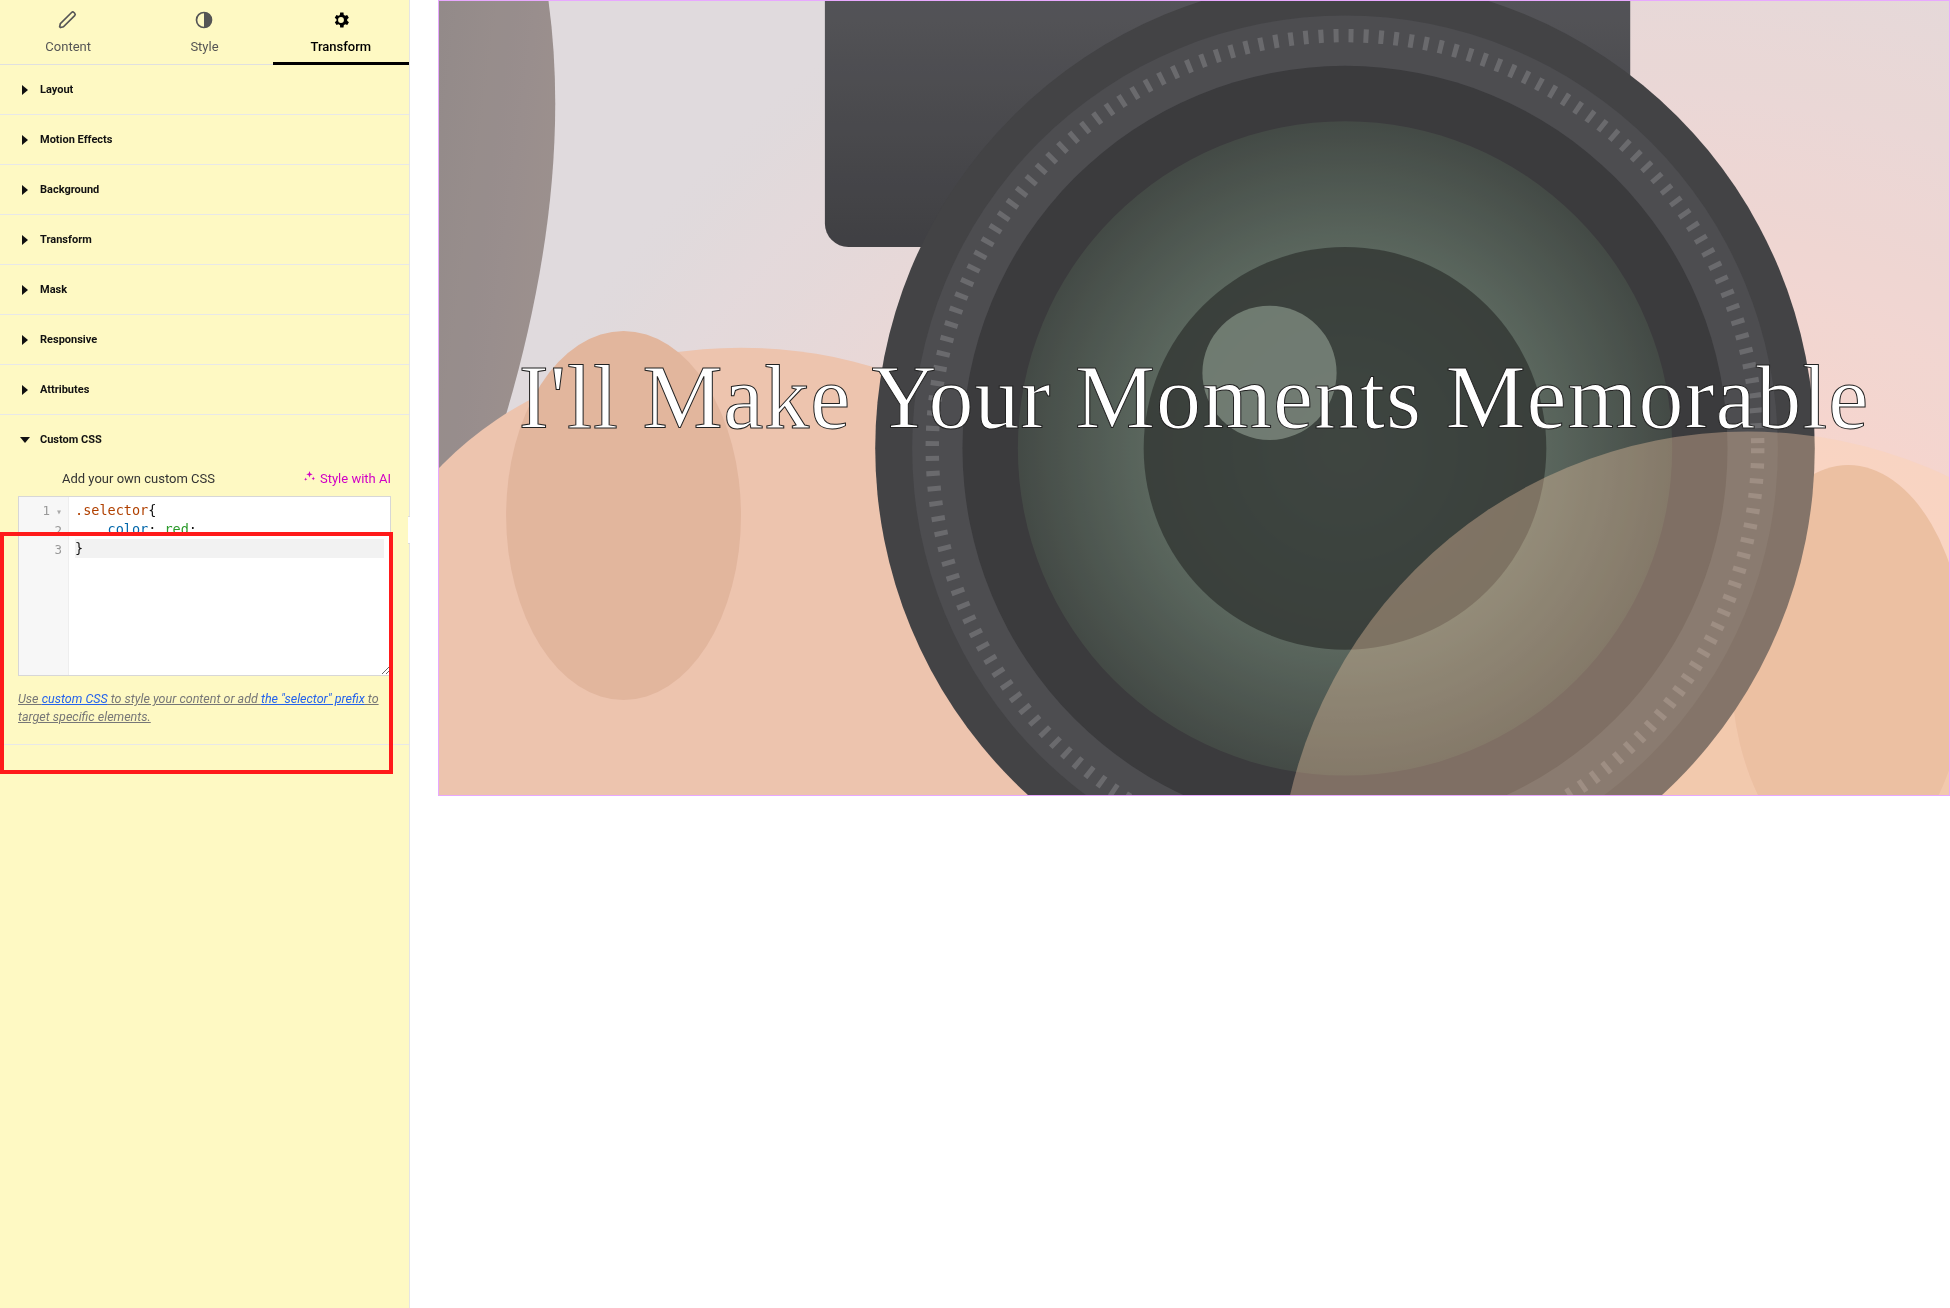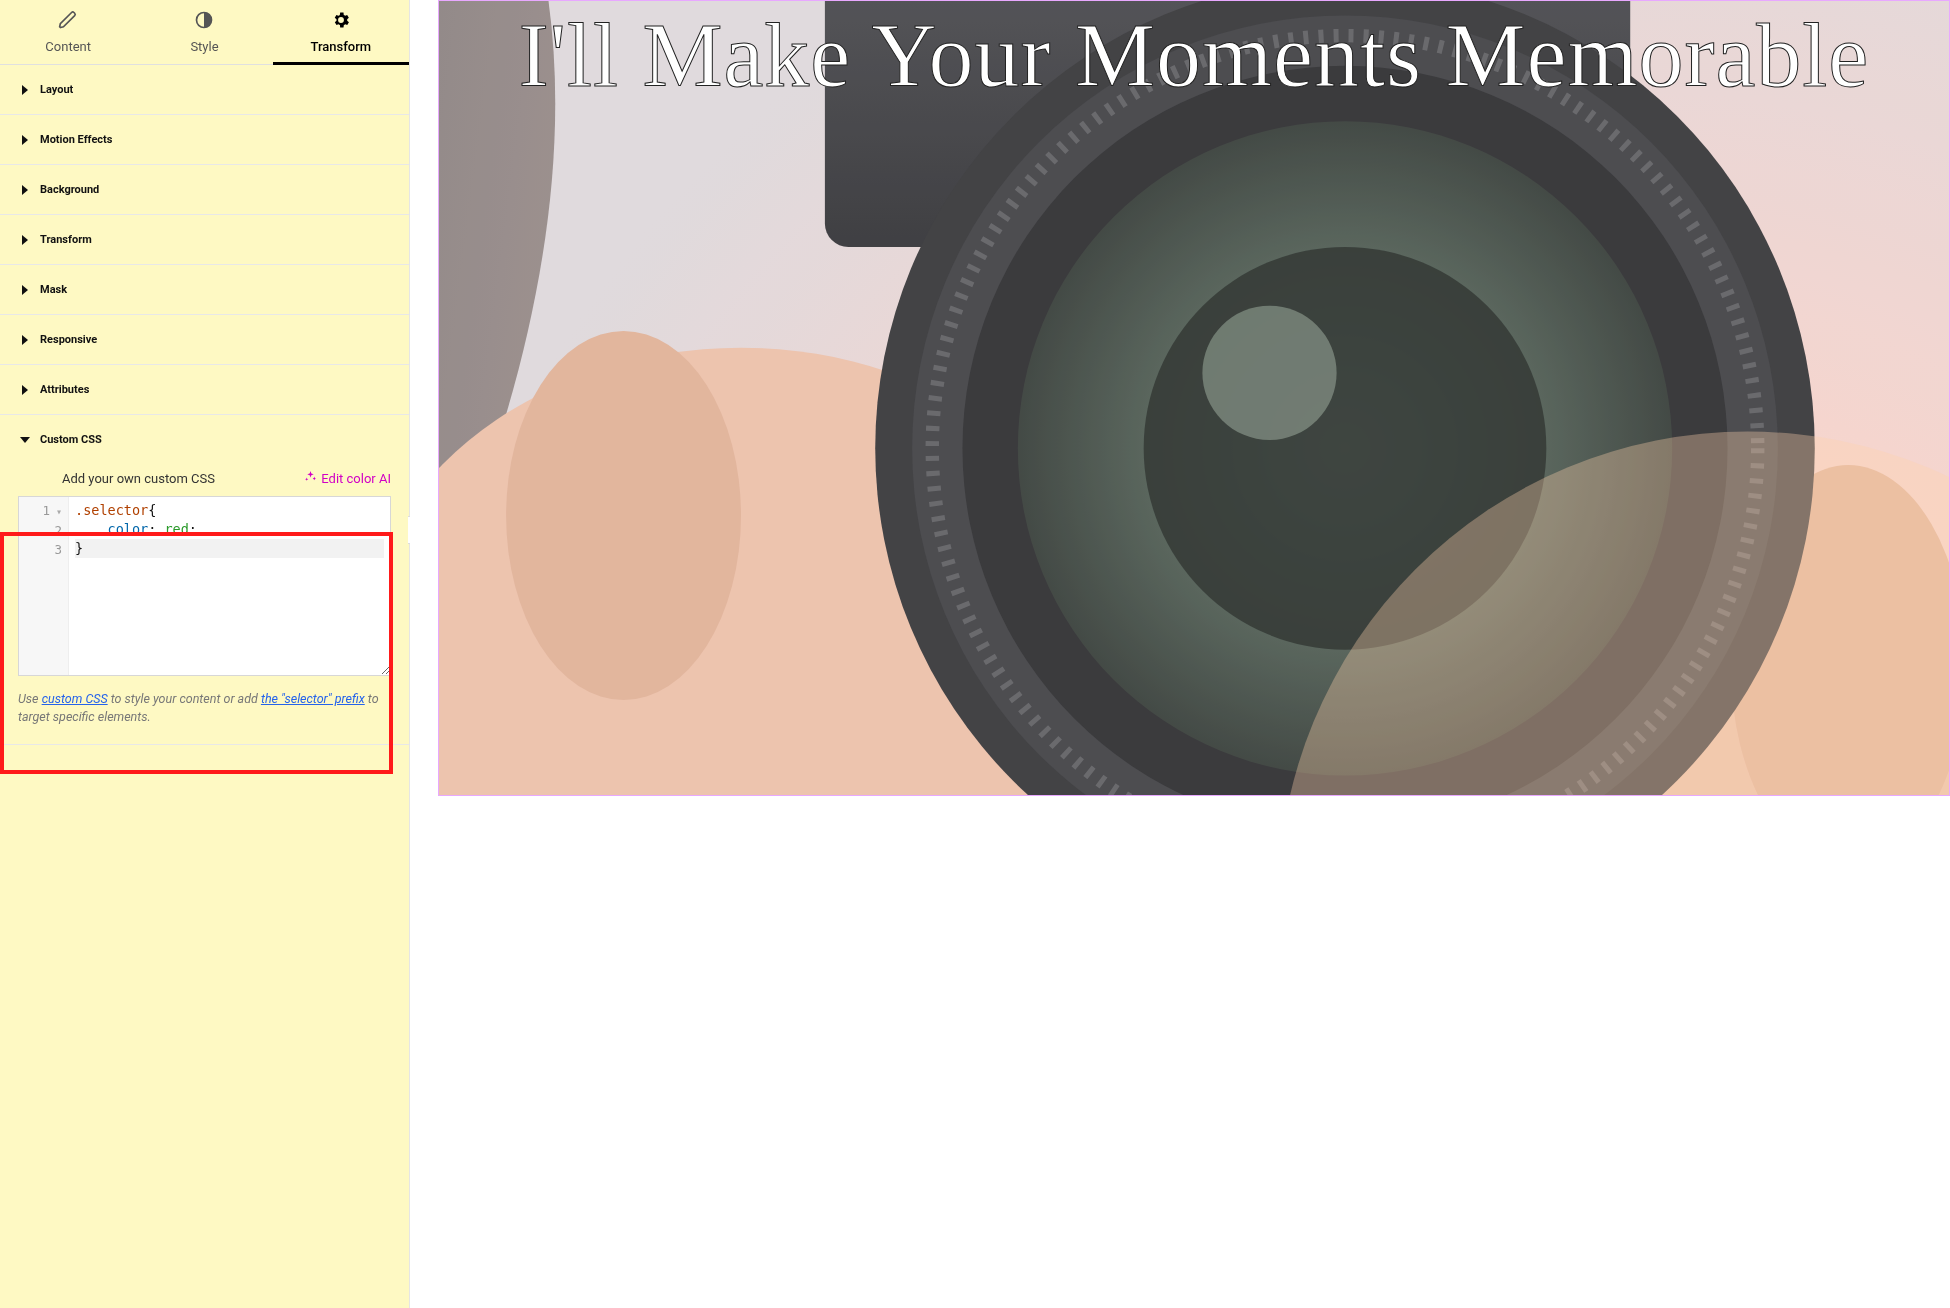--- a/index.html
+++ b/index.html
@@ -23,31 +23,31 @@
   .edit-ai svg { width: 13px; height: 13px; }
   .code-editor { border: 1px solid #d7d7d7; background: #fff; height: 180px; font-family: Menlo, Consolas, monospace; font-size: 13.5px; display: flex; position: relative; resize: both; overflow: hidden; }
   .gutter { width: 50px; background: #f7f7f7; border-right: 1px solid #eee; text-align: right; padding: 4px 6px; color: #999; line-height: 19px; font-size: 12.5px; }
   .gutter .ln { display: block; }
   .gutter .ln.fold::after { content: " ▾"; color: #aaa; font-size: 10px; }
   .code { padding: 4px 6px; line-height: 19px; white-space: pre; flex: 1; }
   .code .sel { color: #b04000; }
   .code .prop { color: #0066aa; }
   .code .val { color: #2b9a2b; }
   .code .row3 { display: inline-block; width: 100%; background: #f2f2f2; }
-  .help-text { font-size: 12.5px; font-style: italic; color: #777; margin-top: 14px; line-height: 1.45; }
+  .help-text { font-size: 12.5px; font-style: italic; color: #777; margin-top: 14px; line-height: 1.45; text-decoration: underline; }
   .help-text a { color: #2563eb; }
   .highlight-box { position: absolute; border: 4px solid #ff1a1a; pointer-events: none; left: 0; right: 16px; top: 532px; height: 242px; }
   .collapse-handle { position: absolute; right: -13px; top: 516px; width: 14px; height: 28px; border: 1px solid #ddd; border-left: none; border-radius: 0 6px 6px 0; background: #fff; display: flex; align-items: center; justify-content: center; cursor: pointer; }
   .collapse-handle svg { width: 8px; height: 8px; }
   
   .canvas { flex: 1; padding: 0 0 0 28px; background: #fff; position: relative; overflow: hidden; }
   .hero { position: relative; margin: 0; height: 796px; width: 100%; border: 1px solid #e8a8ff; overflow: hidden; }
   .hero-bg { position: absolute; inset: 0; }
   .hero-bg svg { width: 100%; height: 100%; display: block; }
-  .hero-text { position: absolute; inset: 0; display: flex; align-items: flex-start; justify-content: center; }
+  .hero-text { position: absolute; inset: 0; display: flex; align-items: center; justify-content: center; }
   .hero-text h1 { font-family: "Times New Roman", Georgia, serif; font-weight: 400; font-size: 90px; line-height: 1.22; text-align: center; color: #fff; -webkit-text-stroke: 1px #222; padding: 0 30px; letter-spacing: 1px; }
 </style>
 </head>
 <body>
 
 <div class="app">
 
   <aside class="sidebar">
 
     <div class="tabs">
@@ -161,21 +161,21 @@
         </div>
         <div class="section-body">
           <div class="custom-css-head-row">
             <span class="custom-css-label">Add your own custom CSS</span>
             <span class="edit-ai">
               <span>
                 <svg viewBox="0 0 24 24" fill="currentColor">
                     <path d="M12 2l1.5 4.5L18 8l-4.5 1.5L12 14l-1.5-4.5L6 8l4.5-1.5L12 2zm7 10l.9 2.6L22 16l-2.1.9L19 19l-.9-2.1L16 16l2.1-1.4L19 12zM5 14l.8 2L8 17l-2.2.8L5 20l-.8-2.2L2 17l2.2-1L5 14z"></path>
                   </svg>
               </span>
-              <span>Edit color AI</span>
+              <span>Style with AI</span>
             </span>
           </div>
 
           <div class="code-editor">
             <div class="gutter">
               <span class="ln fold">1</span>
               <span class="ln">2</span>
               <span class="ln">3</span>
             </div>
             <div class="code"><span class="sel">.selector</span><span>{</span>

